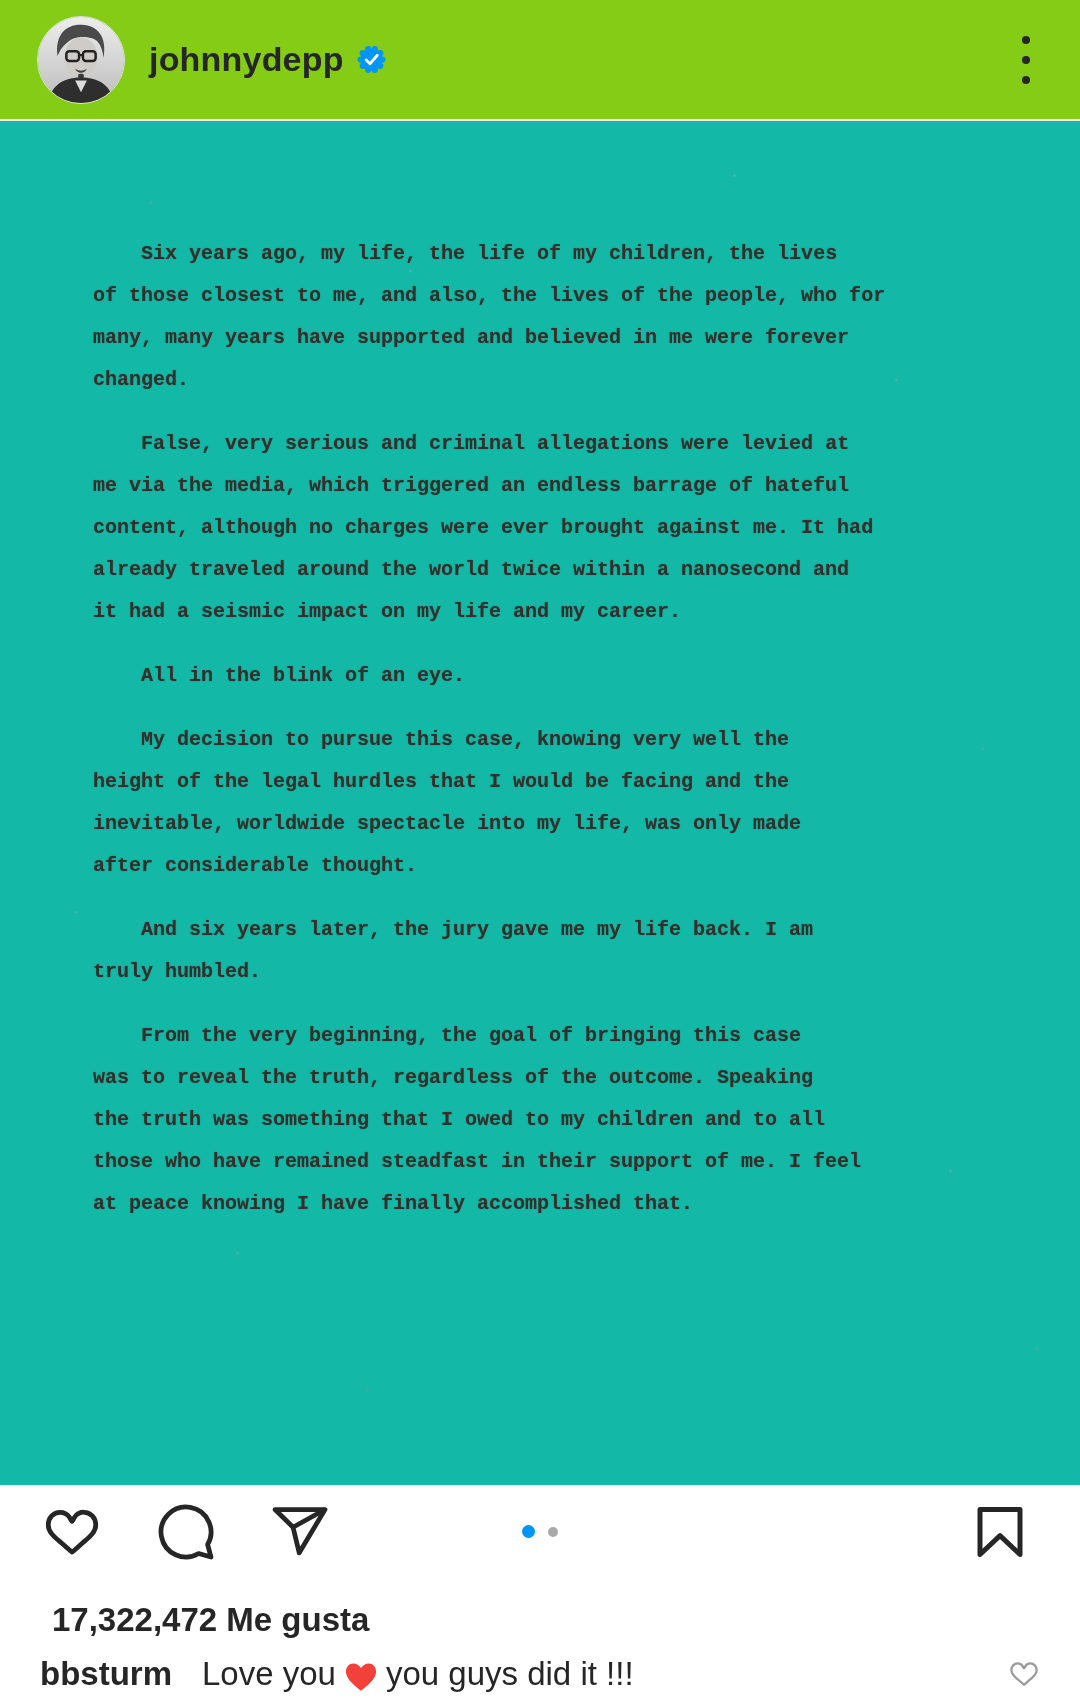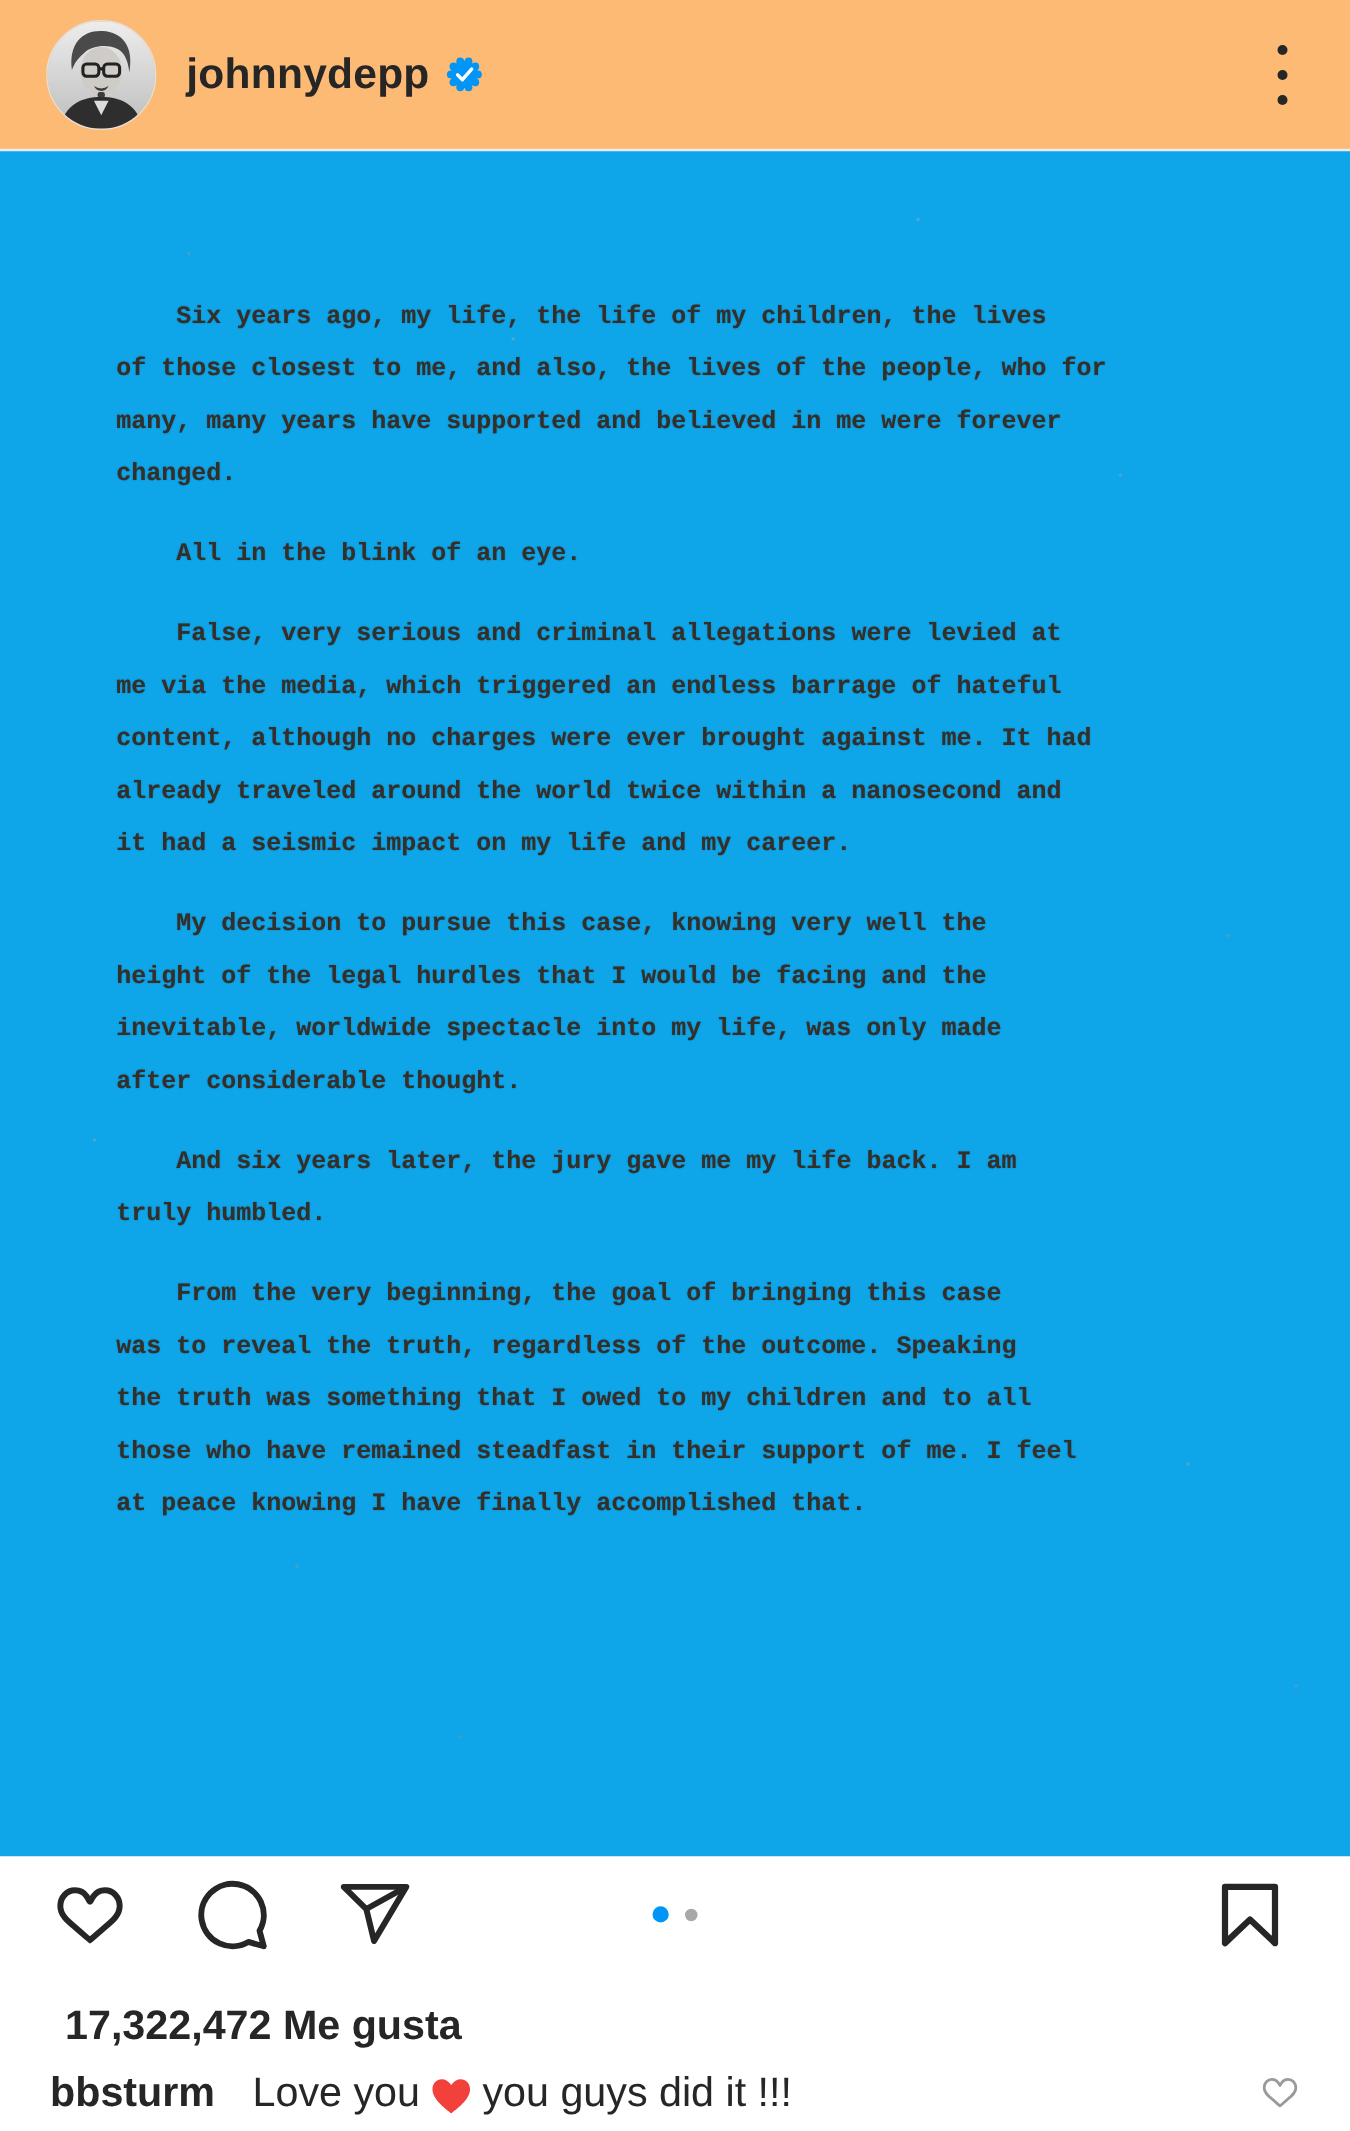--- a/index.html
+++ b/index.html
@@ -4,41 +4,41 @@
 <style>
   html,body{margin:0;padding:0;}
   body{
     width:1080px;height:1705px;background:#ffffff;overflow:hidden;
     font-family:"Liberation Sans", sans-serif;color:#262626;
   }
 
   
   .post-header{
     display:flex;align-items:center;height:121px;box-sizing:border-box;
-    padding:0 44px 0 37px;border-bottom:2px solid #ececec;background:#fdba74;
+    padding:0 44px 0 37px;border-bottom:2px solid #ececec;background:#84cc16;
   }
   .avatar{
     width:88px;height:88px;border-radius:50%;overflow:hidden;flex:none;
     border:1px solid #e2e2e2;box-sizing:border-box;cursor:pointer;
   }
   .avatar svg{display:block;width:100%;height:100%;}
   .username{
     margin-left:24px;font-size:34px;font-weight:bold;letter-spacing:.2px;cursor:pointer;
   }
   .verified{margin-left:12px;width:31px;height:31px;flex:none;}
   .menu-btn{
     margin-left:auto;display:flex;flex-direction:column;gap:12px;
     padding:8px 6px;cursor:pointer;
   }
   .menu-btn i{width:8px;height:8px;border-radius:50%;background:#262626;display:block;}
 
   
   .paper{
     position:relative;height:1364px;box-sizing:border-box;
-    padding:112px 85px 0 93px;background:#0ea5e9;cursor:pointer;
+    padding:112px 85px 0 93px;background:#14b8a6;cursor:pointer;
   }
   .paper::before{
     content:"";position:absolute;inset:0;pointer-events:none;opacity:.55;
     background-image:
       radial-gradient(circle 1.3px at 14% 6%, #9a9a9a 0, transparent 2px),
       radial-gradient(circle 1.1px at 38% 11%, #b0b0b0 0, transparent 2px),
       radial-gradient(circle 1.2px at 83% 19%, #a5a5a5 0, transparent 2px),
       radial-gradient(circle 1px   at 91% 46%, #9a9a9a 0, transparent 2px),
       radial-gradient(circle 1.3px at 7% 58%, #ababab 0, transparent 2px),
       radial-gradient(circle 1px   at 22% 83%, #9f9f9f 0, transparent 2px),
@@ -132,26 +132,26 @@
       <i></i>
       <i></i>
   </div>
 </header>
 
 <section class="paper">
   <p>    Six years ago, my life, the life of my children, the lives
 of those closest to me, and also, the lives of the people, who for
 many, many years have supported and believed in me were forever
 changed.</p>
-  <p>    All in the blink of an eye.</p>
   <p>    False, very serious and criminal allegations were levied at
 me via the media, which triggered an endless barrage of hateful
 content, although no charges were ever brought against me. It had
 already traveled around the world twice within a nanosecond and
 it had a seismic impact on my life and my career.</p>
+  <p>    All in the blink of an eye.</p>
   <p>    My decision to pursue this case, knowing very well the
 height of the legal hurdles that I would be facing and the
 inevitable, worldwide spectacle into my life, was only made
 after considerable thought.</p>
   <p>    And six years later, the jury gave me my life back. I am
 truly humbled.</p>
   <p>    From the very beginning, the goal of bringing this case
 was to reveal the truth, regardless of the outcome. Speaking
 the truth was something that I owed to my children and to all
 those who have remained steadfast in their support of me. I feel

